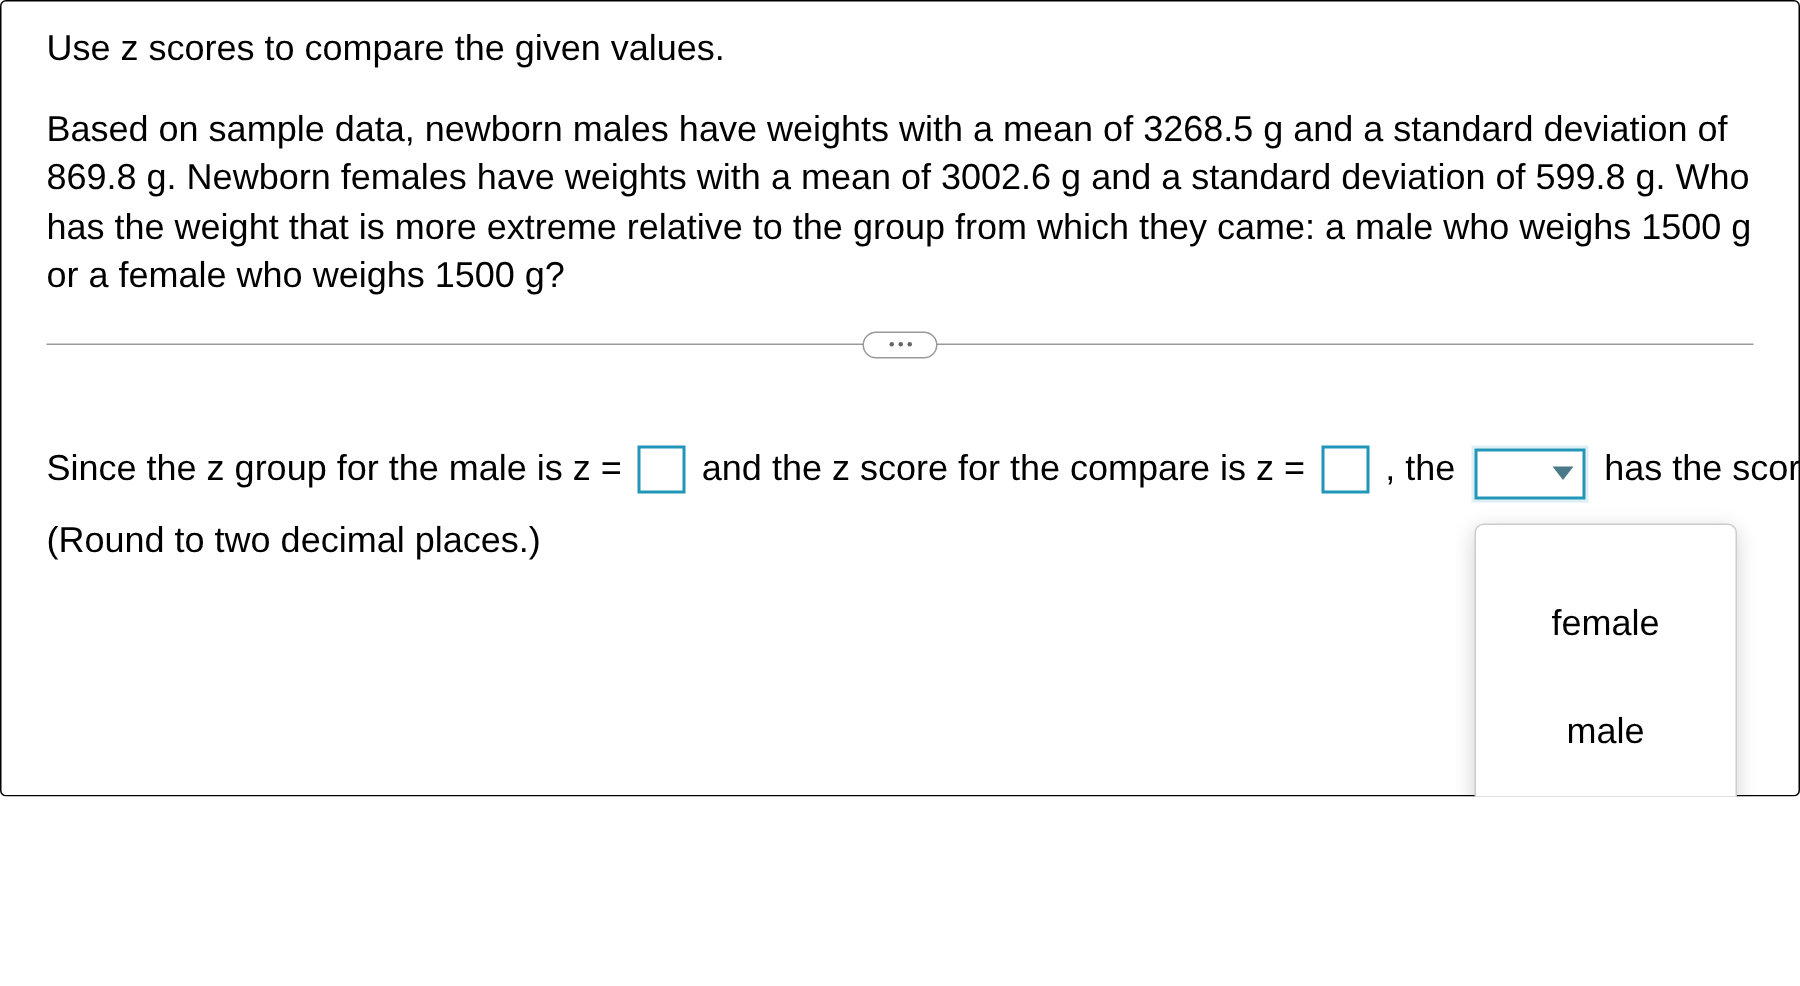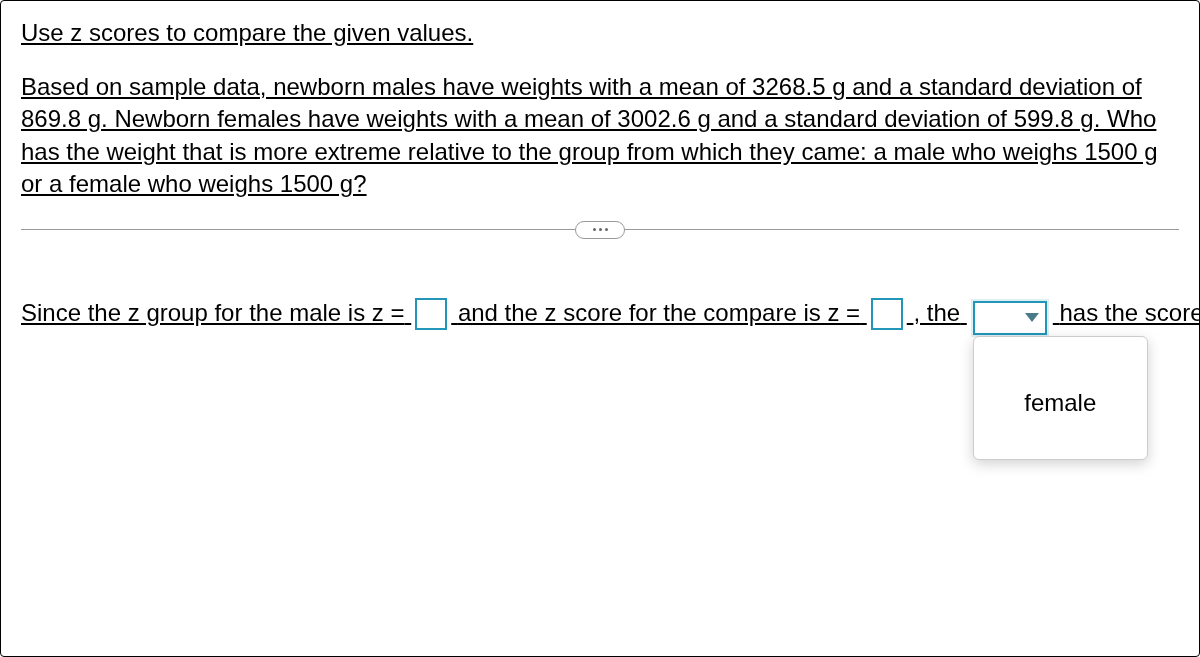--- a/index.html
+++ b/index.html
@@ -4,26 +4,25 @@
   <style>
     * { box-sizing: border-box; }
     body {
       margin: 0;
       padding: 0;
       font-family: Arial, Helvetica, sans-serif;
       background: #fff;
     }
     .container {
       width: 1200px;
-      height: 657px;
+      height: 531px;
       border: 1px solid #000;
       border-radius: 4px;
-      padding: 18px 20px;
+      padding: 18px 30px;
       position: relative;
-      text-decoration: underline;
     }
     .instruction {
       font-size: 24px;
       color: #000;
       margin-bottom: 24px;
     }
     .problem-text {
       font-size: 24px;
       color: #000;
       line-height: 1.35;
@@ -98,21 +97,21 @@
     .select-arrow {
       width: 0;
       height: 0;
       border-left: 7px solid transparent;
       border-right: 7px solid transparent;
       border-top: 9px solid #4a7a8a;
       margin-right: 2px;
     }
     .dropdown {
       position: absolute;
-      top: 46px;
+      top: 60px;
       left: 0;
       width: 175px;
       background: #fff;
       border: 1px solid #ccc;
       border-radius: 6px;
       box-shadow: 0 4px 14px rgba(0,0,0,0.18);
       padding: 30px 0 20px 0;
       z-index: 10;
     }
     .dropdown-option {
@@ -153,19 +152,21 @@
       <input class="input-box" type="text" value="" style="">
       <span>and the z score for the compare is z =</span>
       <input class="input-box" type="text" value="" style="">
       <span>, the</span>
       <span class="select-wrap">
         <span class="select-box">
           <span class="select-arrow"></span>
         </span>
         <div class="dropdown">
           <div class="dropdown-option">female</div>
+          <div class="dropdown-option">male</div>
         </div>
       </span>
       <span>has the scores</span>
     </span>
+    <span class="answer-line hint">(Round to two decimal places.)</span>
   </div>
 
 </div>
 
 </body></html>

